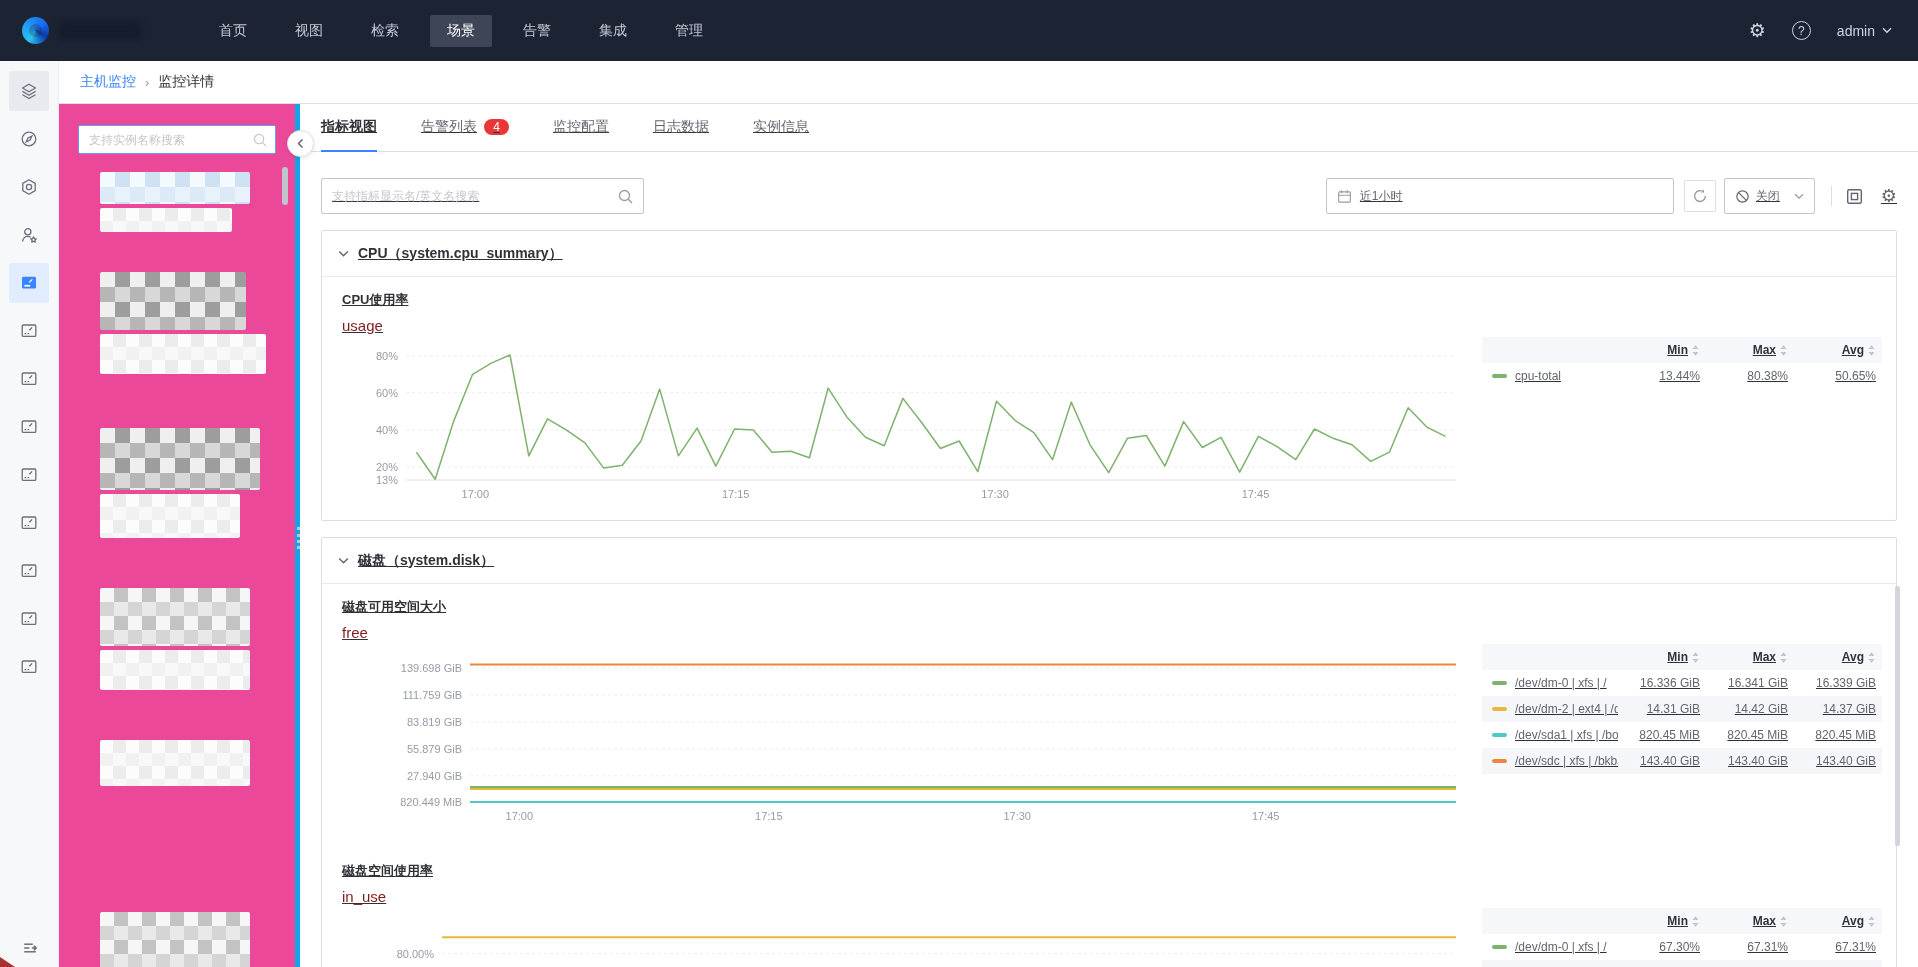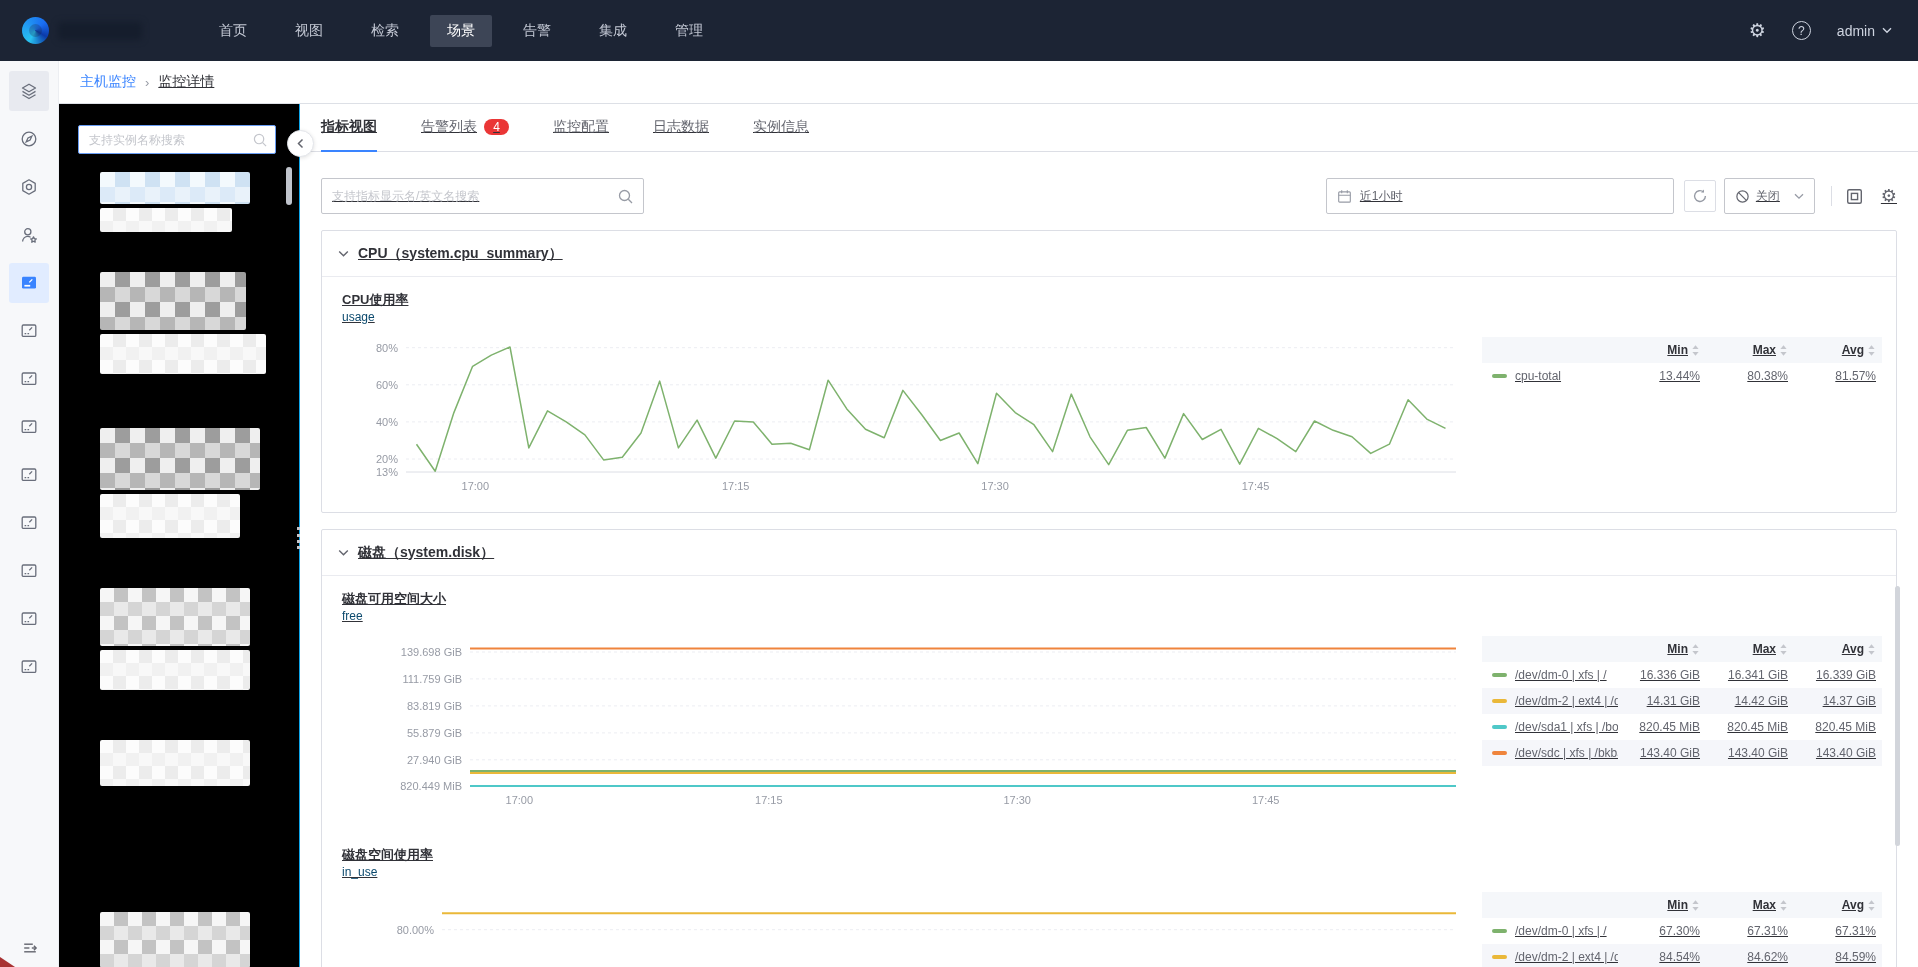--- a/index.html
+++ b/index.html
@@ -17,34 +17,34 @@
   .nav-item.active { background:#3d4556; color:#fff; }
   .topnav-right { margin-left:auto; display:flex; align-items:center; gap:26px; margin-right:26px; color:#ced4e0; }
   .gear-glyph { font-size:19px; line-height:1; cursor:pointer; }
   .help-circle { width:19px; height:19px; border:1.5px solid #ced4e0; border-radius:50%; font-size:12px; display:flex; align-items:center; justify-content:center; cursor:pointer; }
   .user-wrap { display:flex; align-items:center; gap:7px; font-size:14px; cursor:pointer; }
 
   
   .crumbbar { position:absolute; left:59px; top:61px; width:1859px; height:43px; background:#fff; border-bottom:1px solid #dde0e6; display:flex; align-items:center; padding-left:21px; font-size:14px; z-index:5; }
   .crumb-link { color:#3a84ff; cursor:pointer; }
   .crumb-sep { color:#979ba5; margin:0 9px; font-size:13px; }
-  .crumb-cur { color:#313238;text-decoration:underline; }
+  .crumb-cur { color:#313238; }
 
   
   .rail { position:absolute; left:0; top:61px; width:59px; height:906px; background:#f7f8fa; border-right:1px solid #eceef2; display:flex; flex-direction:column; align-items:center; z-index:10; }
   .rail-item { width:40px; height:40px; margin-top:8px; border-radius:3px; display:flex; align-items:center; justify-content:center; color:#696e7b; cursor:pointer; }
   .rail-item:first-child { margin-top:10px; }
   .rail-item.highlight { background:#e8eaf0; }
   .rail-item.active { background:#e1ecff; color:#3a84ff; }
   .rail-bottom { position:absolute; bottom:10px; left:0; width:59px; display:flex; justify-content:center; color:#63656e; cursor:pointer; }
   .rail svg, .rail-bottom svg { display:block; }
   .red-corner { position:absolute; left:0; bottom:0; width:0; height:0; border-bottom:10px solid #a83232; border-right:15px solid transparent; z-index:40; }
 
   
-  .sidebar { position:absolute; left:59px; top:104px; width:241px; height:863px; background:#000000; border-right:1px solid #0ea5e9; z-index:6; }
+  .sidebar { position:absolute; left:59px; top:104px; width:241px; height:863px; background:#ec4899; border-right:5px solid #0ea5e9; z-index:6; }
   .sb-search { position:absolute; left:19px; top:21px; width:198px; height:29px; border:1px solid #699df4; border-radius:2px; display:flex; align-items:center; padding:0 8px 0 10px; background:#fff; }
   .sb-search input { border:none; outline:none; flex:1; font-size:12px; color:#63656e; font-family:inherit; min-width:0; }
   .sb-search input::placeholder { color:#c4c6cc; }
   .sb-list { position:absolute; left:0; top:60px; width:240px; height:803px; overflow:hidden; }
   .mosaic { position:absolute; border-radius:2px; filter:blur(.6px); cursor:pointer; }
   .mosaic.blue  { background:conic-gradient(#cfe2f3 25%,#e9f2fa 0 50%,#dceaf8 0 75%,#f3f9fd 0) 0 0/30px 30px; }
   .mosaic.dark  { background:conic-gradient(#9d9d9d 25%,#d8d8d8 0 50%,#b6b6b6 0 75%,#efefef 0) 0 0/30px 30px; }
   .mosaic.mid   { background:conic-gradient(#c3c3c3 25%,#e9e9e9 0 50%,#d5d5d5 0 75%,#f6f6f6 0) 0 0/28px 28px; }
   .mosaic.light { background:conic-gradient(#ececec 25%,#f8f8f8 0 50%,#f1f1f1 0 75%,#fcfcfc 0) 0 0/26px 26px; }
   .sb-scroll { position:absolute; right:7px; top:63px; width:6px; height:38px; background:#c0c4cc; border-radius:3px; cursor:pointer; }
@@ -73,21 +73,21 @@
   
   .card { border:1px solid #dcdee5; border-radius:2px; margin-top:16px; background:#fff; }
   .card-head { height:46px; display:flex; align-items:center; padding-left:16px; gap:9px; border-bottom:1px solid #eaebf0; cursor:pointer; }
   .card-title { font-size:14px; font-weight:700; color:#313238; }
   .chev { color:#63656e; }
   .card-body { padding:14px 2px 16px 20px; }
   .chart-row { display:flex; }
   .chart-row + .chart-row { margin-top:36px; }
   .chart-block { flex:1; min-width:0; }
   .c-title { font-size:13px; font-weight:700; color:#313238; line-height:18px; }
-  .c-sub { font-size:12px; color:#0c4a6e; line-height:17px; margin-bottom:10px; }
+  .c-sub { font-size:15px; color:#7f1d1d; line-height:17px; margin-bottom:10px;margin-top:8px; }
   svg.chart-svg { display:block; width:100%; }
   svg.chart-svg text.tick { font-size:11px; fill:#979ba5; font-family:"Liberation Sans","DejaVu Sans",sans-serif; }
 
   
   .legend-table { width:400px; margin:46px 12px 0 20px; align-self:flex-start; font-size:12px; flex-shrink:0; }
   .lt-row { display:flex; align-items:center; height:26px;justify-content:space-between; }
   .lt-row.alt { background:#f5f6fa; }
   .lt-head { background:#f5f7fa; font-weight:700; color:#313238; }
   .lt-cell { padding:0 6px; }
   .lt-cell.name { flex:1; display:flex; align-items:center; gap:8px; color:#63656e; overflow:hidden; white-space:nowrap; padding-left:10px; }
@@ -417,21 +417,21 @@
                     </svg>
                   </div>
                 </div>
                 <div class="lt-row">
                   <div class="lt-cell name">
                     <span class="mark" style="background:#7eb26d"></span>
                     <span>cpu-total</span>
                   </div>
                   <div class="lt-cell num">13.44%</div>
                   <div class="lt-cell num">80.38%</div>
-                  <div class="lt-cell num">81.57%</div>
+                  <div class="lt-cell num">50.65%</div>
                 </div>
               </div>
             </div>
           </div>
         </section>
         <section class="card">
           <div class="card-head">
             <svg class="chev" width="11" height="8" viewBox="0 0 11 8">
               <path d="M1.2 1.4 5.5 5.8 9.8 1.4" fill="none" stroke="currentColor" stroke-width="1.4"></path>
             </svg>

